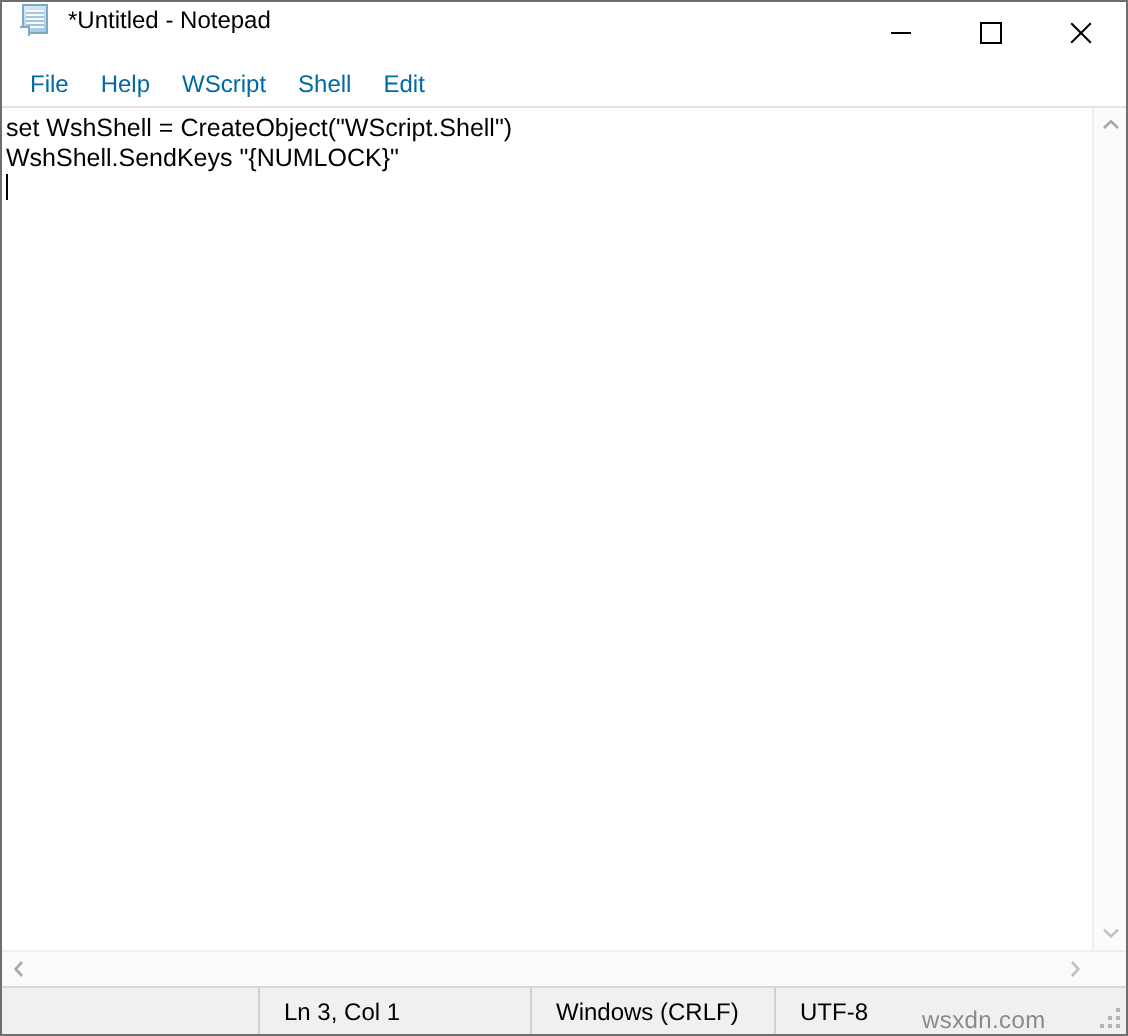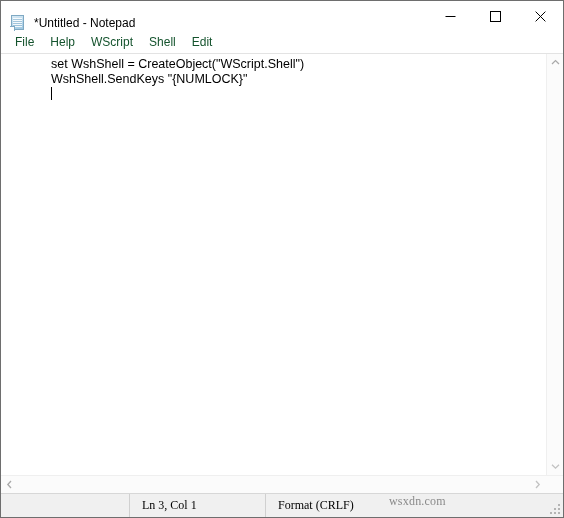--- a/index.html
+++ b/index.html
@@ -24,21 +24,21 @@
     display: flex;
     flex-direction: column;
   }
 
   
   #titlebar {
     height: 30px;
     min-height: 30px;
     background: #ffffff;
     display: flex;
-    align-items: flex-end;
+    align-items: flex-start;
     position: relative;
   }
   #title-left {
     display: flex;
     align-items: center;
     padding-left: 8px;
     flex: 1;
     min-width: 0;
   }
   #app-icon {
@@ -105,21 +105,21 @@
     height: 22px;
     min-height: 22px;
     background: #ffffff;
     display: flex;
     align-items: center;
     padding-left: 6px;
     border-bottom: 1px solid #e3e3e3;
   }
   .menu-item {
     font-size: 12px;
-    color: #14532d;
+    color: #0369a1;
     padding: 2px 8px 3px 8px;
     line-height: 1;
     white-space: nowrap;
   }
 
   
   #editor-wrap {
     position: relative;
     flex: 1;
     display: flex;
@@ -139,21 +139,20 @@
     padding: 3px 0 0 2px;
     box-sizing: border-box;
     overflow: hidden;
   }
   .code-line {
     font-family: "Liberation Sans", sans-serif;
     font-size: 12.5px;
     line-height: 15px;
     color: #000000;
     white-space: pre;
-    margin-left: 48px;
   }
   #caret {
     display: inline-block;
     width: 1px;
     height: 13px;
     background: #000000;
     vertical-align: -2px;
   }
 
   
@@ -206,25 +205,24 @@
   }
   .sb-arrow svg { display: block; }
 
   
   #statusbar {
     height: 23px;
     min-height: 23px;
     background: #f0f0f0;
     border-top: 1px solid #d7d7d7;
     display: flex;
-    align-items: flex-start;
+    align-items: flex-end;
     position: relative;
     font-size: 12px;
     color: #000000;
-    font-family: Liberation Serif, serif;
   }
   .status-spacer { width: 128px; flex: 0 0 auto; }
   .status-cell {
     height: 23px;
     display: flex;
     align-items: center;
     border-left: 1px solid #d0d0d0;
     box-sizing: border-box;
     white-space: nowrap;
     padding-left: 12px;
@@ -350,21 +348,22 @@
           </span>
         </div>
       </div>
       <div id="corner-box"></div>
     </div>
   </div>
 
   <div id="statusbar">
     <div class="status-spacer"></div>
     <div class="status-cell" id="status-lncol">Ln 3, Col 1</div>
-    <div class="status-cell" id="status-eol">Format (CRLF)</div>
+    <div class="status-cell" id="status-eol">Windows (CRLF)</div>
+    <div class="status-cell" id="status-enc">UTF-8</div>
     <div id="watermark">wsxdn.com</div>
     <div id="resize-grip">
       <i style="right:0px;bottom:0px;"></i>
       <i style="right:4px;bottom:0px;"></i>
       <i style="right:8px;bottom:0px;"></i>
       <i style="right:0px;bottom:4px;"></i>
       <i style="right:4px;bottom:4px;"></i>
       <i style="right:0px;bottom:8px;"></i>
     </div>
   </div>

